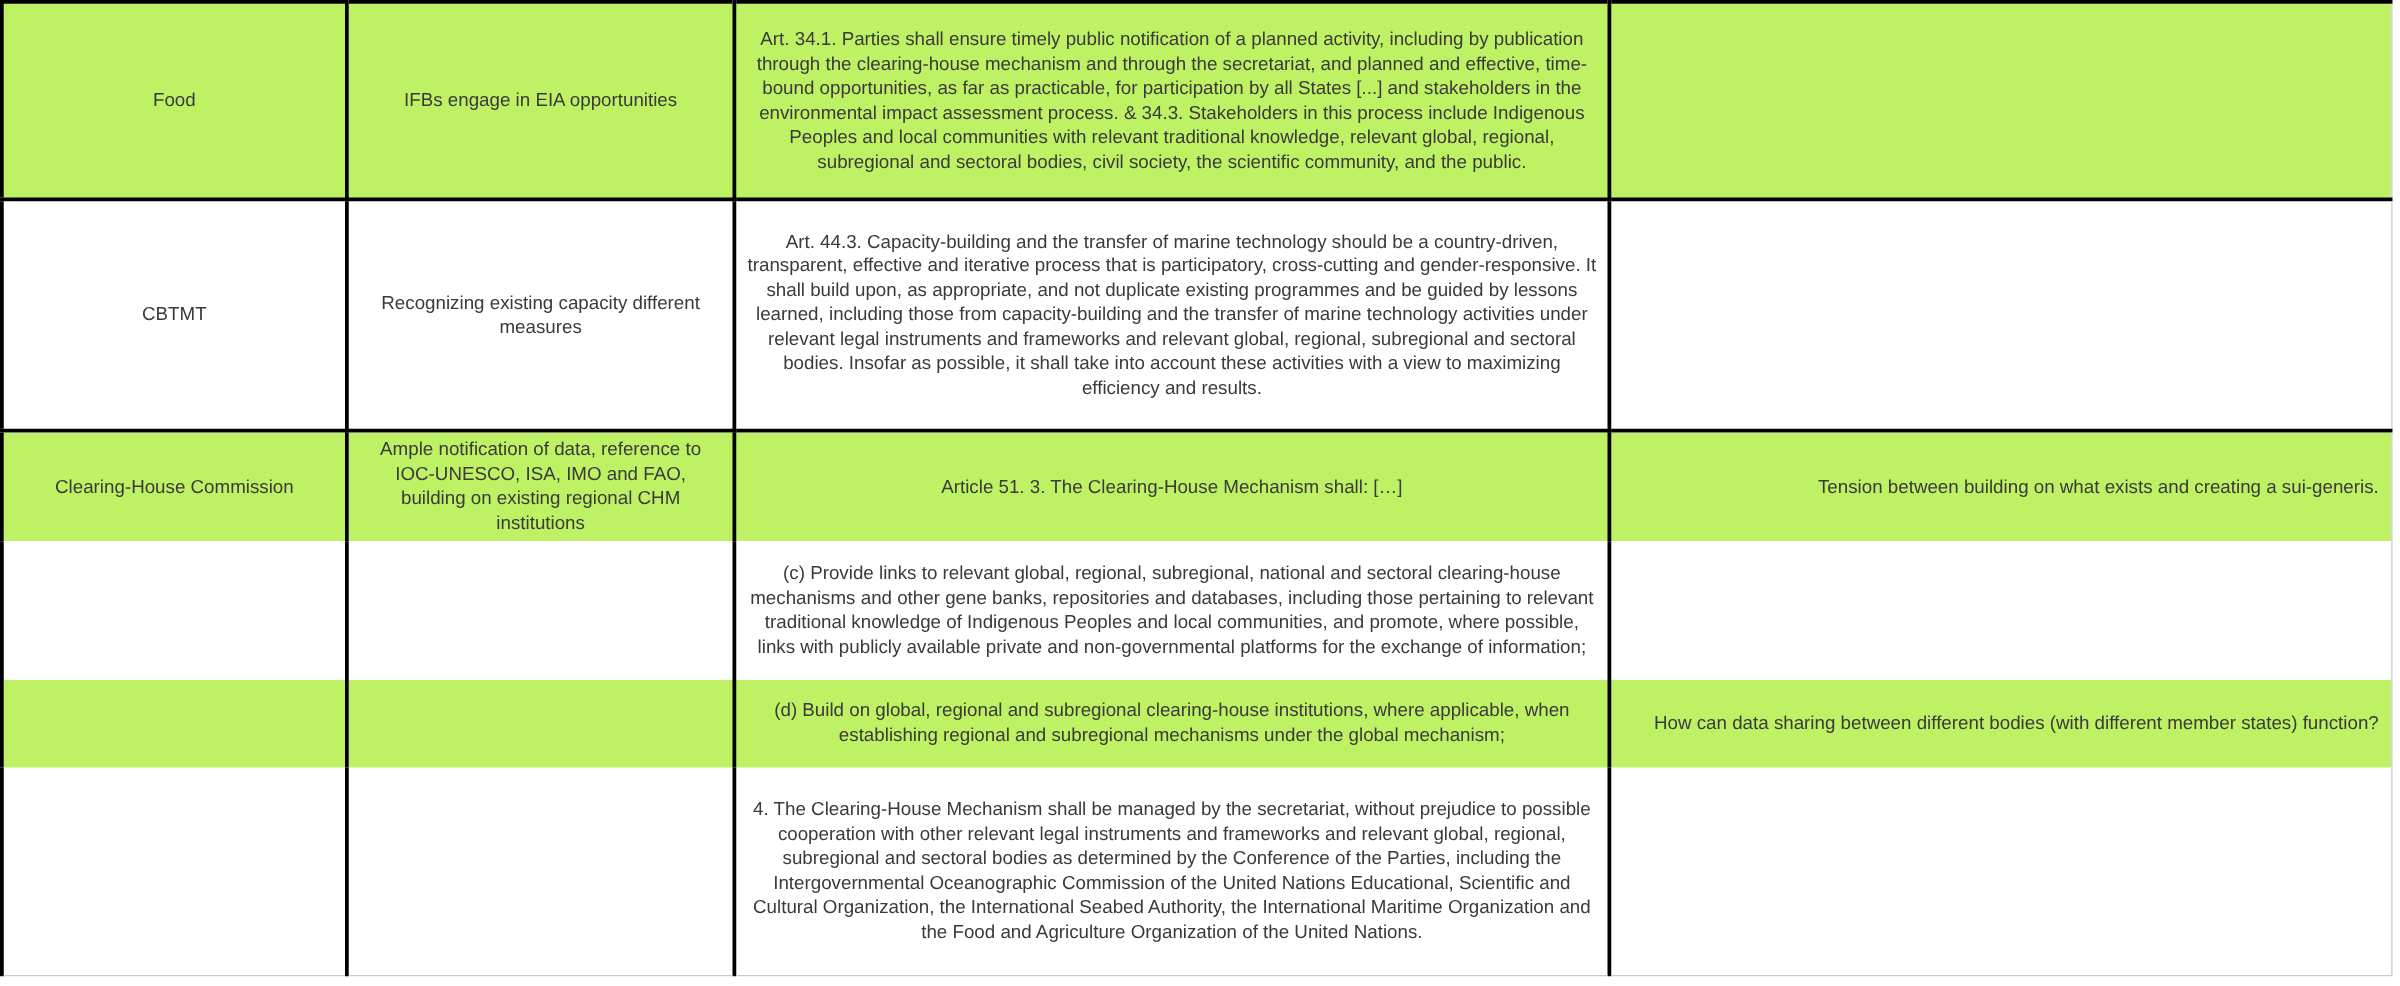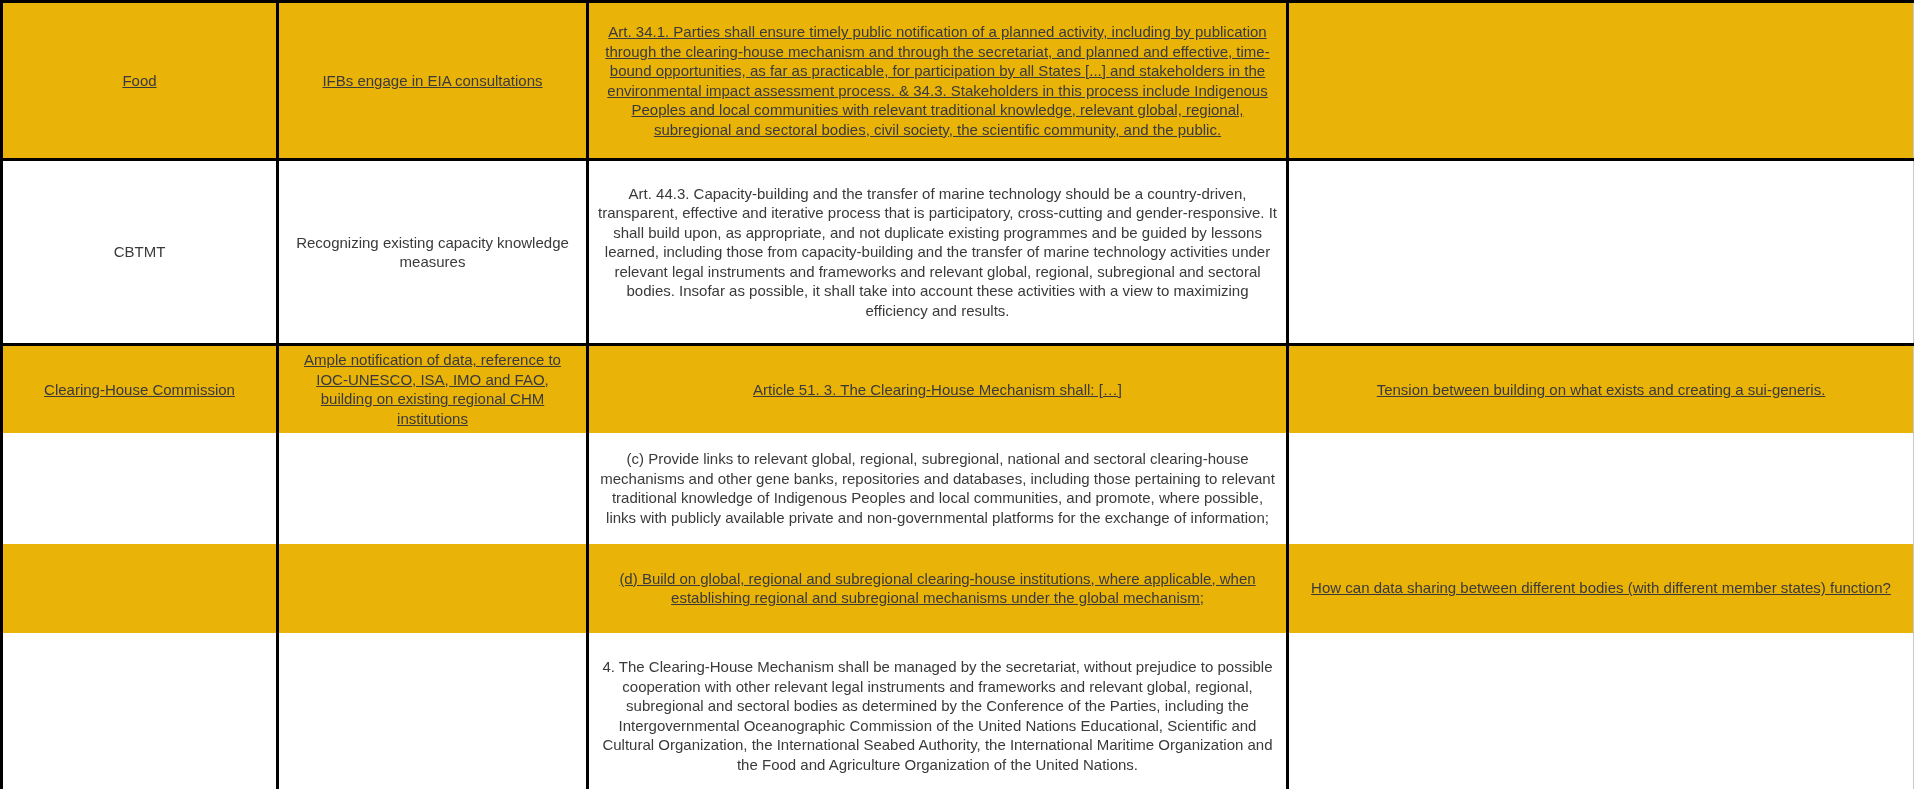--- a/index.html
+++ b/index.html
@@ -28,52 +28,52 @@
     vertical-align: middle;
     text-align: center;
     color: #3a3a3a;
     font-size: 15px;
     line-height: 19.5px;
     padding: 2px 8px;
     border-right: 3px solid #000000;
     overflow: hidden;
     word-wrap: break-word;
   }
-  td:last-child { border-right: 1px solid #c9c9c9; }
+  td:last-child { border-right: 1px solid #c9c9c9; text-align: right; }
 
-  tr.shaded td { background: #eab308; text-decoration: underline; }
+  tr.shaded td { background: #bef264; }
   tr.thick-bottom td { border-bottom: 3px solid #000000; }
 
   td.col-topic    { width: 276px; }
   td.col-position { width: 310px; padding: 2px 10px; }
   td.col-treaty   { width: 700px; }
   td.col-comment  { padding: 2px 10px; }
 
   tr.r0 { height: 158px; }
   tr.r1 { height: 185px; }
   tr.r2 { height: 88px; }
   tr.r3 { height: 111px; }
-  tr.r4 { height: 89px; }
+  tr.r4 { height: 70px; }
   tr.r5 { height: 167px; }
 </style>
 </head>
 <body>
 
 <div class="page">
   <table class="doc-table">
     <tbody>
       <tr class="r0 shaded thick-bottom">
         <td class="col-topic">Food</td>
-        <td class="col-position">IFBs engage in EIA consultations</td>
+        <td class="col-position">IFBs engage in EIA opportunities</td>
         <td class="col-treaty">Art. 34.1. Parties shall ensure timely public notification of a planned activity, including by publication through the clearing-house mechanism and through the secretariat, and planned and effective, time-bound opportunities, as far as practicable, for participation by all States [...] and stakeholders in the environmental impact assessment process. &amp; 34.3. Stakeholders in this process include Indigenous Peoples and local communities with relevant traditional knowledge, relevant global, regional, subregional and sectoral bodies, civil society, the scientific community, and the public.</td>
         <td class="col-comment"></td>
       </tr>
       <tr class="r1 thick-bottom">
         <td class="col-topic">CBTMT</td>
-        <td class="col-position">Recognizing existing capacity knowledge measures</td>
+        <td class="col-position">Recognizing existing capacity different measures</td>
         <td class="col-treaty">Art. 44.3. Capacity-building and the transfer of marine technology should be a country-driven, transparent, effective and iterative process that is participatory, cross-cutting and gender-responsive. It shall build upon, as appropriate, and not duplicate existing programmes and be guided by lessons learned, including those from capacity-building and the transfer of marine technology activities under relevant legal instruments and frameworks and relevant global, regional, subregional and sectoral bodies. Insofar as possible, it shall take into account these activities with a view to maximizing efficiency and results.</td>
         <td class="col-comment"></td>
       </tr>
       <tr class="r2 shaded">
         <td class="col-topic">Clearing-House Commission</td>
         <td class="col-position">Ample notification of data, reference to IOC-UNESCO, ISA, IMO and FAO, building on existing regional CHM institutions</td>
         <td class="col-treaty">Article 51. 3. The Clearing-House Mechanism shall: […]</td>
         <td class="col-comment">Tension between building on what exists and creating a sui-generis.</td>
       </tr>
       <tr class="r3">

